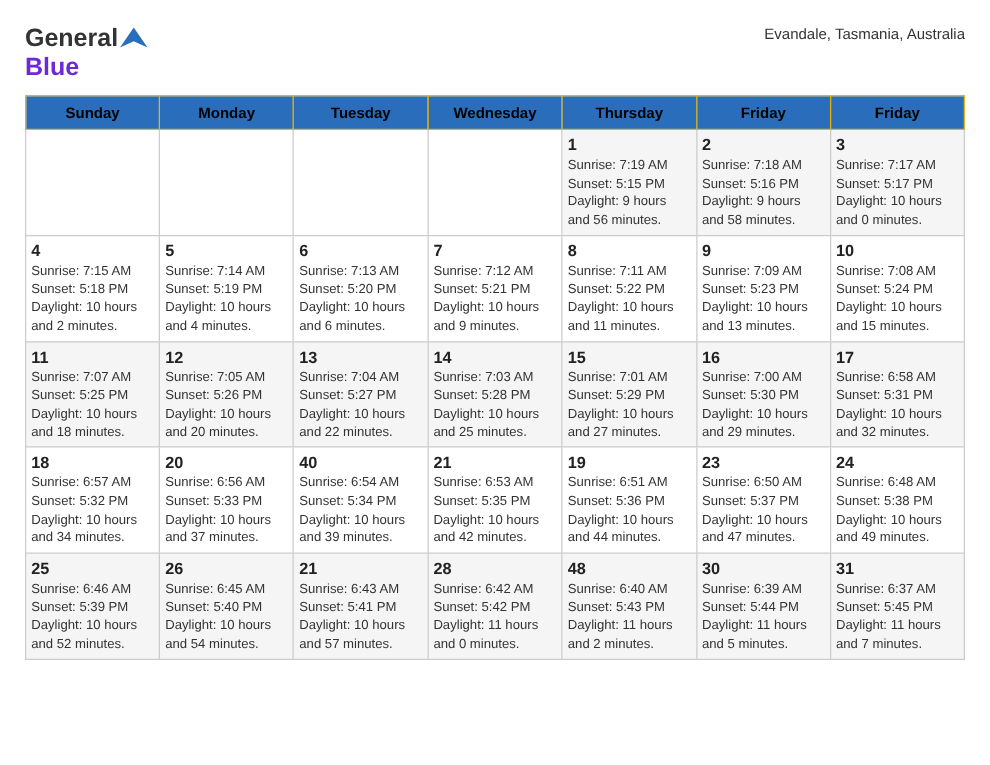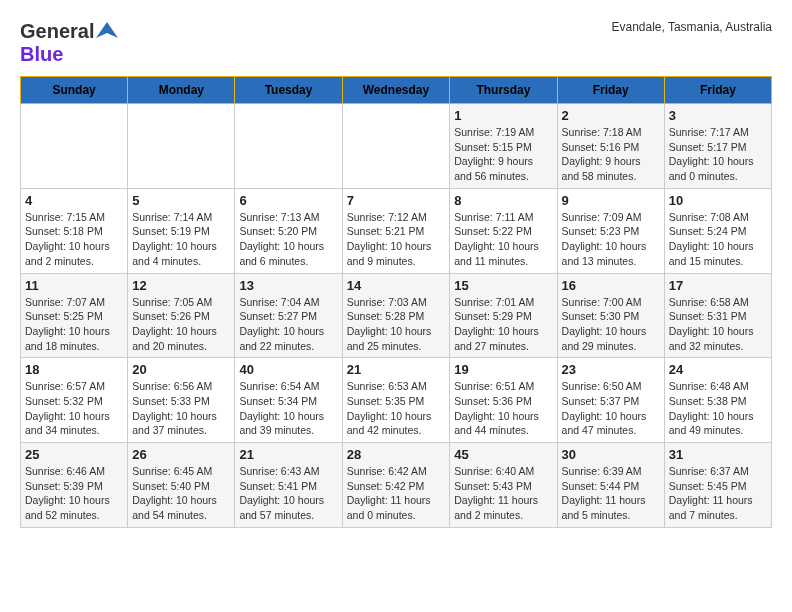--- a/index.html
+++ b/index.html
@@ -242,21 +242,21 @@
         </td>
         <td>
           <span class="day-number">21</span>
           <div class="day-info">Sunrise: 6:43 AM<br>Sunset: 5:41 PM<br>Daylight: 10 hours<br>and 57 minutes.</div>
         </td>
         <td>
           <span class="day-number">28</span>
           <div class="day-info">Sunrise: 6:42 AM<br>Sunset: 5:42 PM<br>Daylight: 11 hours<br>and 0 minutes.</div>
         </td>
         <td>
-          <span class="day-number">45</span>
+          <span class="day-number">48</span>
           <div class="day-info">Sunrise: 6:40 AM<br>Sunset: 5:43 PM<br>Daylight: 11 hours<br>and 2 minutes.</div>
         </td>
         <td>
           <span class="day-number">30</span>
           <div class="day-info">Sunrise: 6:39 AM<br>Sunset: 5:44 PM<br>Daylight: 11 hours<br>and 5 minutes.</div>
         </td>
         <td>
           <span class="day-number">31</span>
           <div class="day-info">Sunrise: 6:37 AM<br>Sunset: 5:45 PM<br>Daylight: 11 hours<br>and 7 minutes.</div>
         </td>

